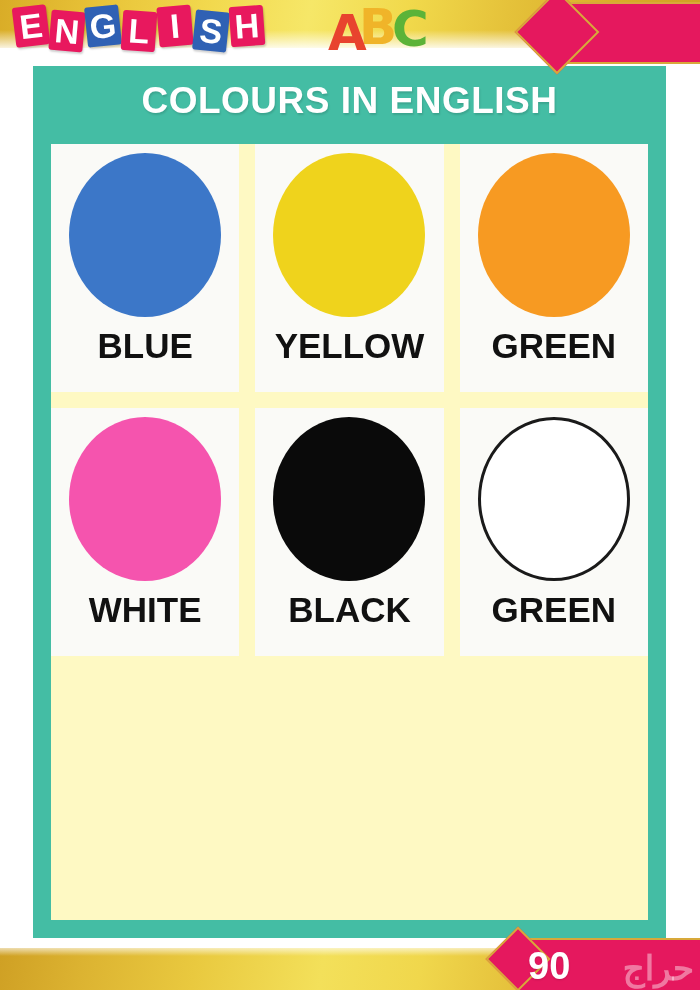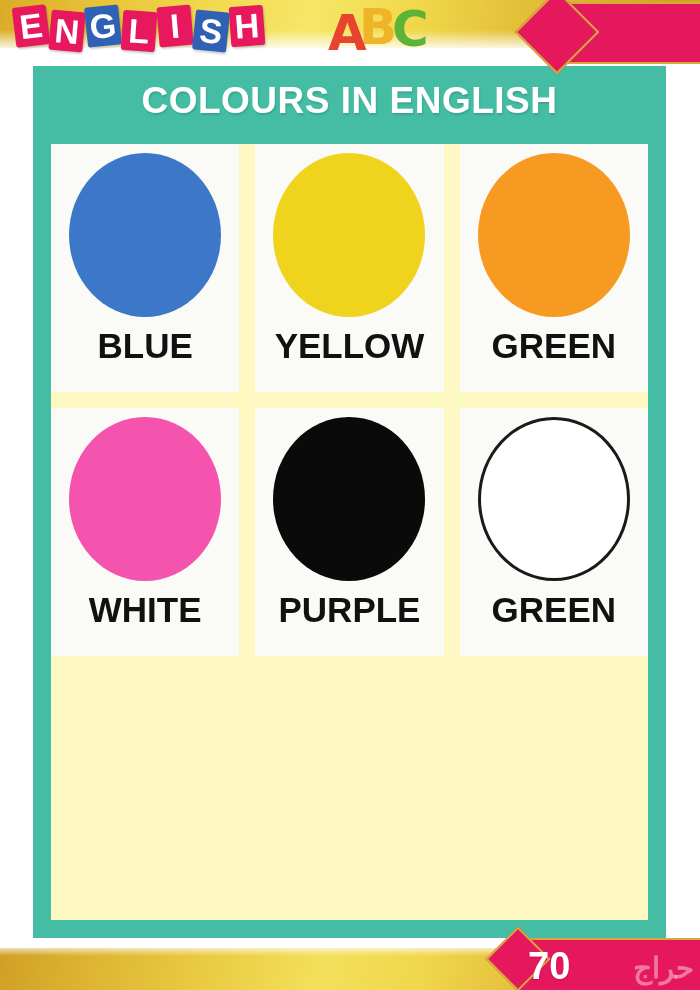--- a/index.html
+++ b/index.html
@@ -217,21 +217,21 @@
     line-height: 42px;
     z-index: 9;
     text-shadow: 0 1px 2px rgba(0,0,0,0.15);
   }
   .watermark {
     position: absolute;
     right: 6px; bottom: 2px;
     color: rgba(255,255,255,0.42);
     font-family: Liberation Sans, sans-serif;
     font-weight: bold;
-    font-size: 29px;
+    font-size: 34px;
     line-height: 40px;
     direction: rtl;
     z-index: 8;
     letter-spacing: -1px;
   }
 </style>
 </head>
 <body>
 
 <div class="top-band"></div>
@@ -280,30 +280,30 @@
       <div class="card">
         <div class="swatch-wrap">
           <div class="swatch" style="background: rgb(245, 84, 174);"></div>
         </div>
         <div class="card-label">WHITE</div>
       </div>
       <div class="card">
         <div class="swatch-wrap">
           <div class="swatch" style="background: rgb(10, 10, 10);"></div>
         </div>
-        <div class="card-label">PURPLE</div>
+        <div class="card-label">BLACK</div>
       </div>
       <div class="card">
         <div class="swatch-wrap">
           <div class="swatch outlined"></div>
         </div>
         <div class="card-label">GREEN</div>
       </div>
     </div>
 </div>
 
 <div class="bottom-band"></div>
 <div class="bottom-band-fade"></div>
 <div class="br-banner">
   <span class="watermark">حراج</span>
 </div>
 <div class="br-diamond"></div>
-<div class="page-num">70</div>
+<div class="page-num">90</div>
 
 </body></html>

